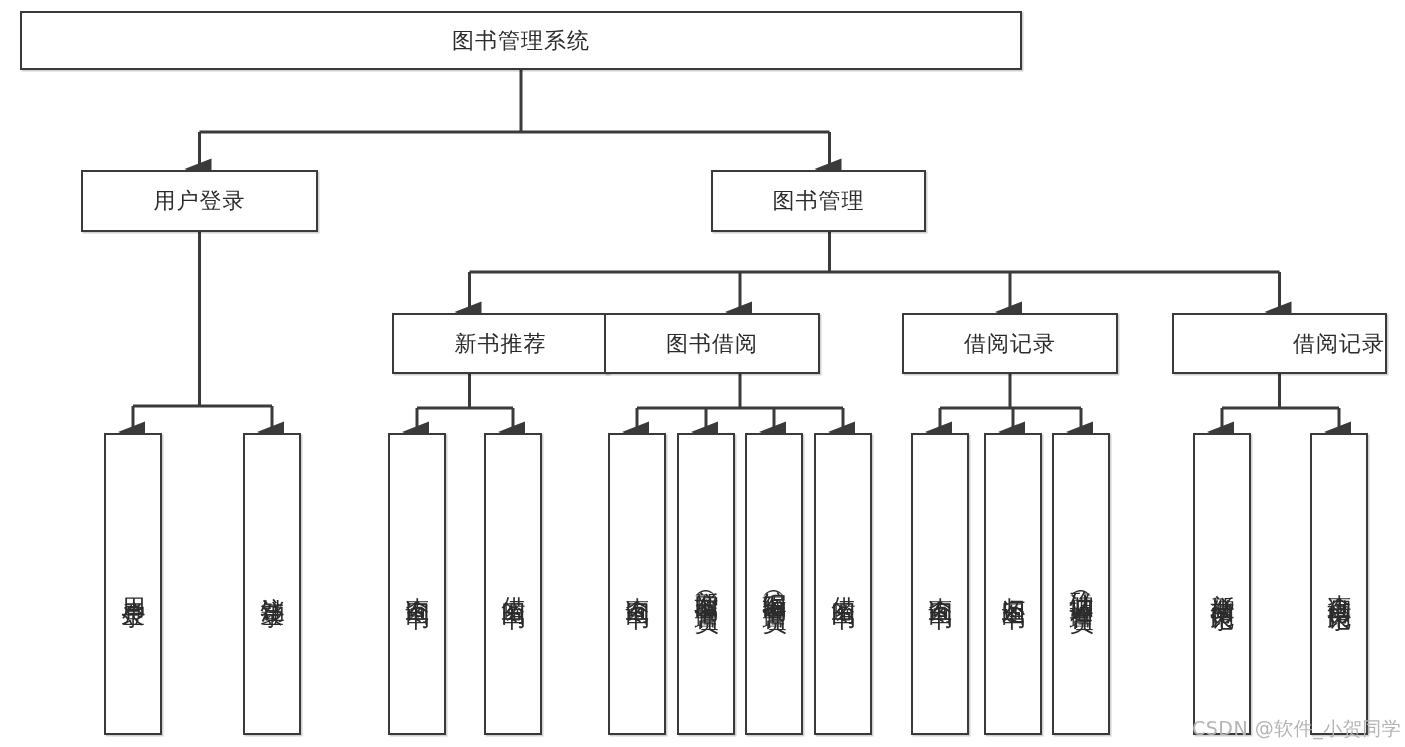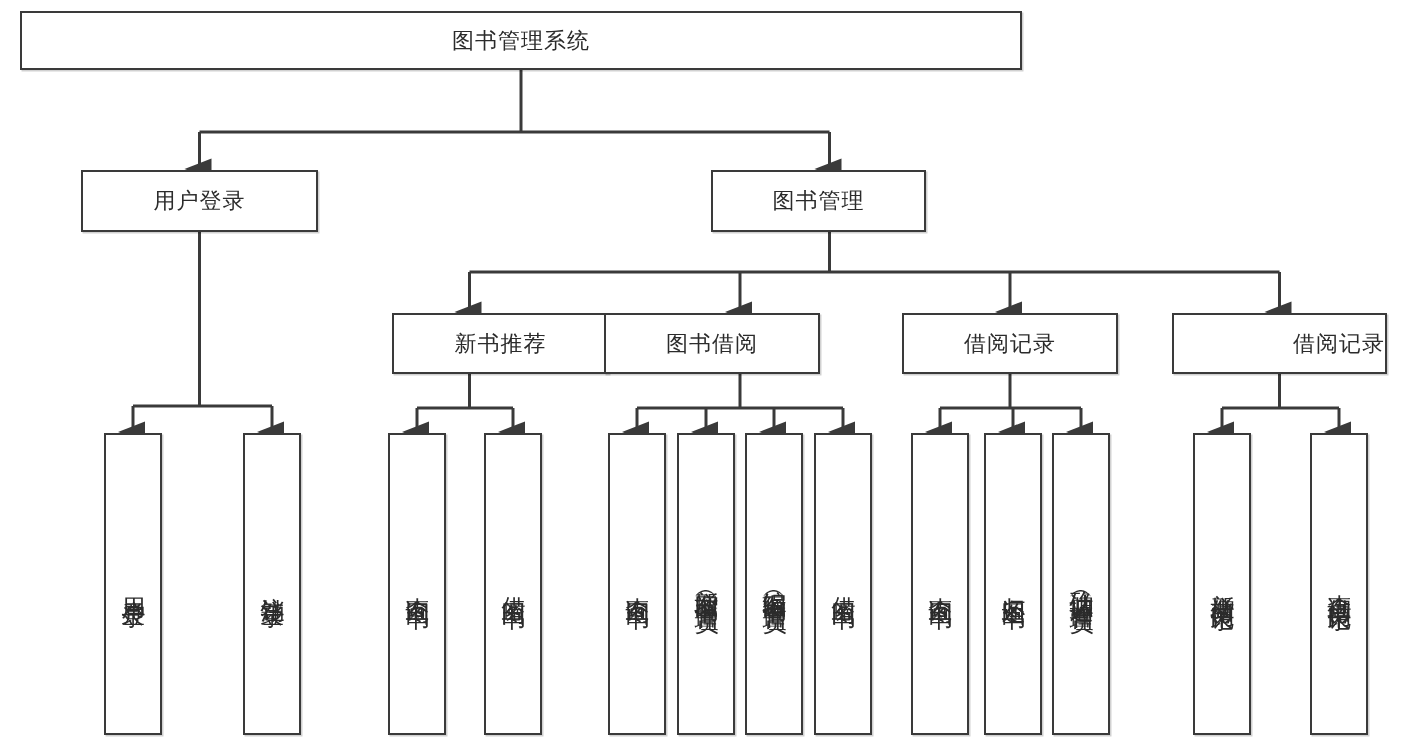--- a/index.html
+++ b/index.html
@@ -163,14 +163,15 @@
         <span class="node-v">确认归还（管理员）</span>
       </div>
       <div class="node" style="left: 1193px; top: 433px; width: 58px; height: 302px;">
         <span class="node-v">新增借阅记录</span>
       </div>
       <div class="node" style="left: 1310px; top: 433px; width: 58px; height: 302px;">
         <span class="node-v">查询借阅记录</span>
       </div>
     </div>
 
+  <div class="watermark" style="left: 1192px; top: 716px; color: rgb(180, 180, 180);">CSDN @软件_小贺同学</div>
 
 </div>
 
 </body></html>

